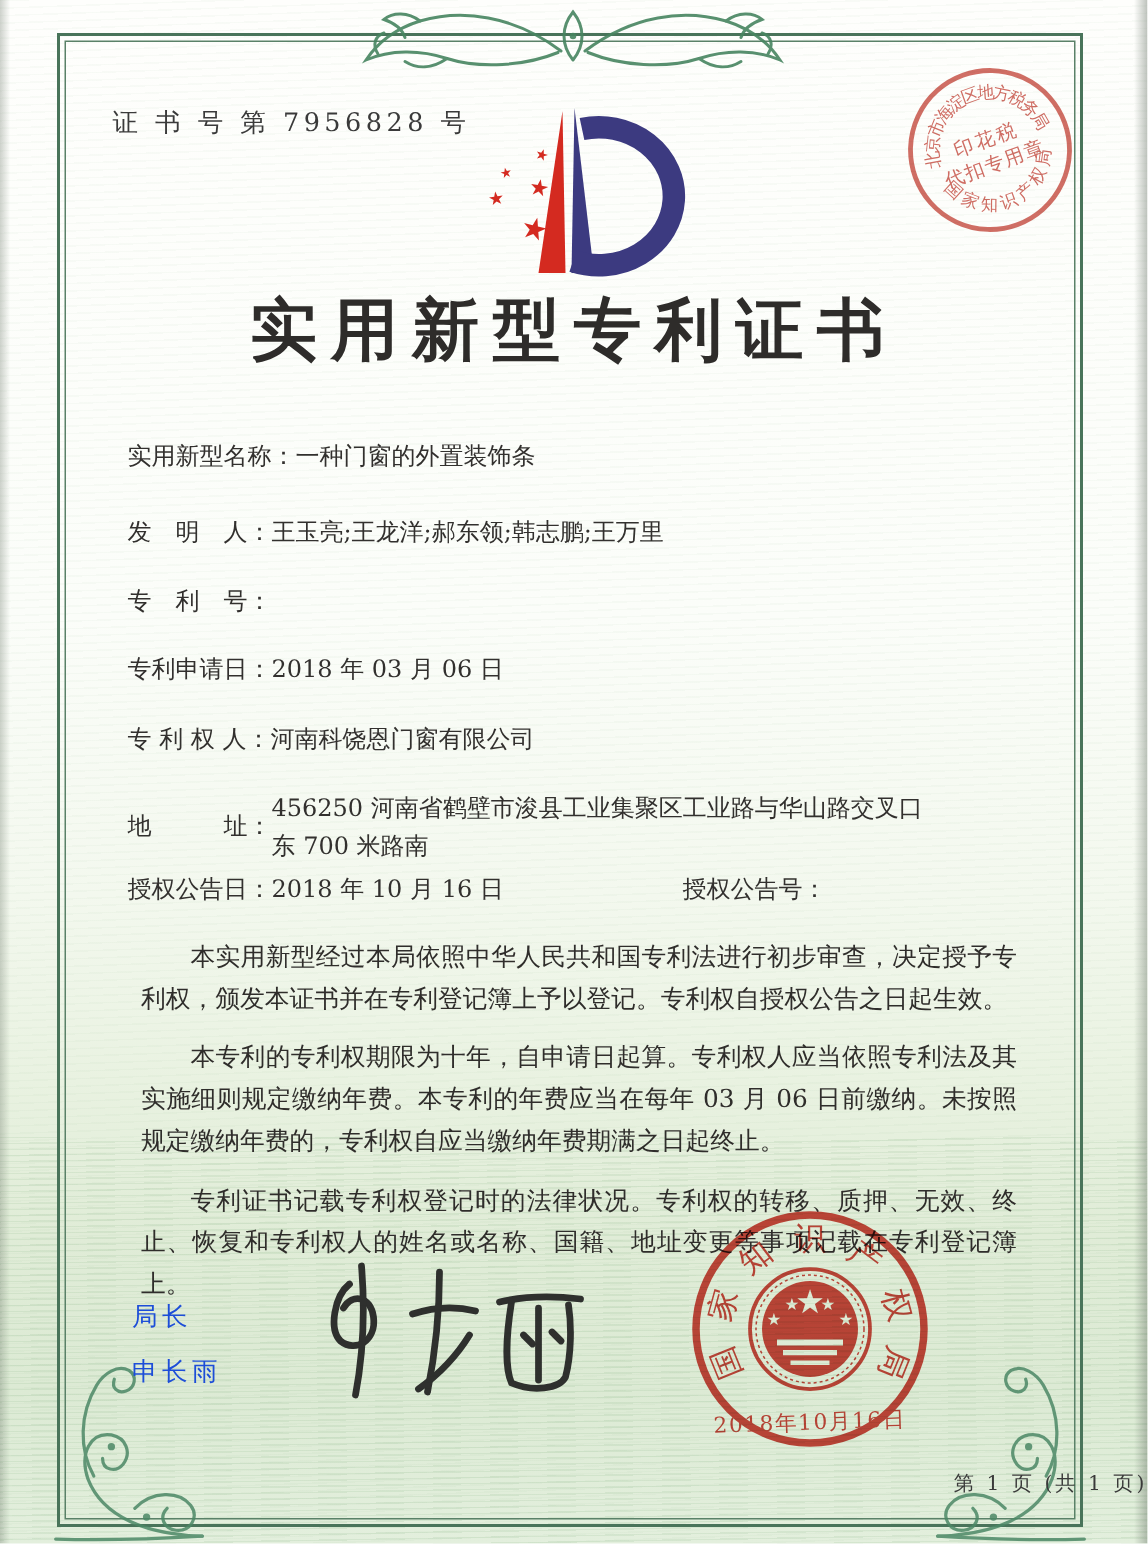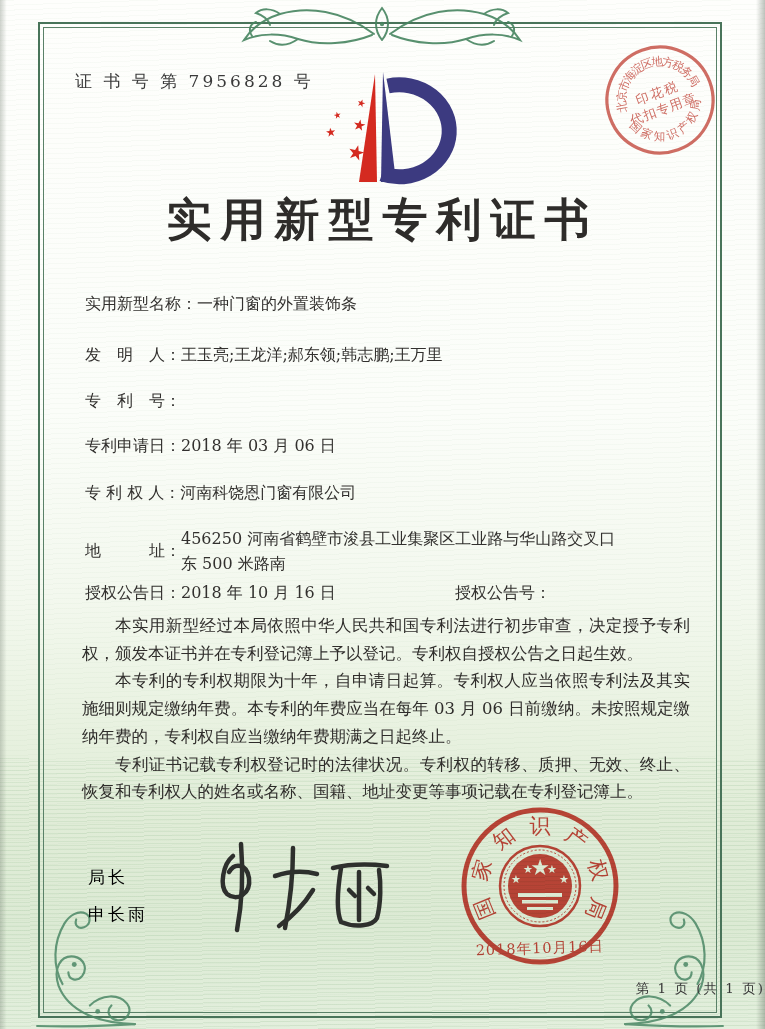--- a/index.html
+++ b/index.html
@@ -25,22 +25,22 @@
     border:1px solid #5a8168}
   .cert-no{position:absolute;left:75px;top:70px;font-size:17px;letter-spacing:3px;color:#3a3a3a}
   .title{position:absolute;left:0;top:190px;width:100%;text-align:center;
     font-size:45px;font-weight:bold;letter-spacing:9px;color:#2e2c2a}
   .frow{position:absolute;left:85px;display:flex;align-items:center;
     font-size:16px;line-height:1.55;color:#32302e}
   .flabel{white-space:pre}
   .addr-val{width:438px}
   .paras{position:absolute;left:82px;top:612px;width:608px;
     font-size:16.5px;line-height:1.68;text-align:justify;color:#2f2d2b}
-  .paras p{text-indent:2em;margin:0}
-  .director{position:absolute;left:88px;font-size:17px;letter-spacing:3px;color:#000000}
+  .paras p{text-indent:2em;margin:12px}
+  .director{position:absolute;left:88px;font-size:17px;letter-spacing:3px;color:#1d4ed8}
   .footer{position:absolute;left:0;top:980px;width:100%;text-align:right;
     font-size:13.5px;letter-spacing:2px;color:#3a3a3a}
   .seal{mix-blend-mode:multiply}
   svg text{font-family:"DejaVu Serif","Liberation Serif",serif}
   .flourish-r{transform:scaleX(-1)}
 </style>
 </head>
 <body>
 
 <div class="waves"></div>
@@ -152,21 +152,21 @@
 <div class="frow" style="top:434px">
   <span class="flabel">专利申请日：</span>
   <span class="fvalue">2018 年 03 月 06 日</span>
 </div>
 <div class="frow" style="top:481px">
   <span class="flabel">专 利 权 人：</span>
   <span class="fvalue">河南科饶恩门窗有限公司</span>
 </div>
 <div class="frow" style="top:527px">
   <span class="flabel">地　　　址：</span>
-  <span class="fvalue addr-val">456250 河南省鹤壁市浚县工业集聚区工业路与华山路交叉口东 500 米路南</span>
+  <span class="fvalue addr-val">456250 河南省鹤壁市浚县工业集聚区工业路与华山路交叉口东 700 米路南</span>
 </div>
 <div class="frow" style="top:581px">
   <span class="flabel">授权公告日：</span>
   <span class="fvalue">2018 年 10 月 16 日</span>
 </div>
 <div class="frow" style="left:455px;top:581px">
   <span class="flabel">授权公告号：</span>
 </div>
 
 <div class="paras">

